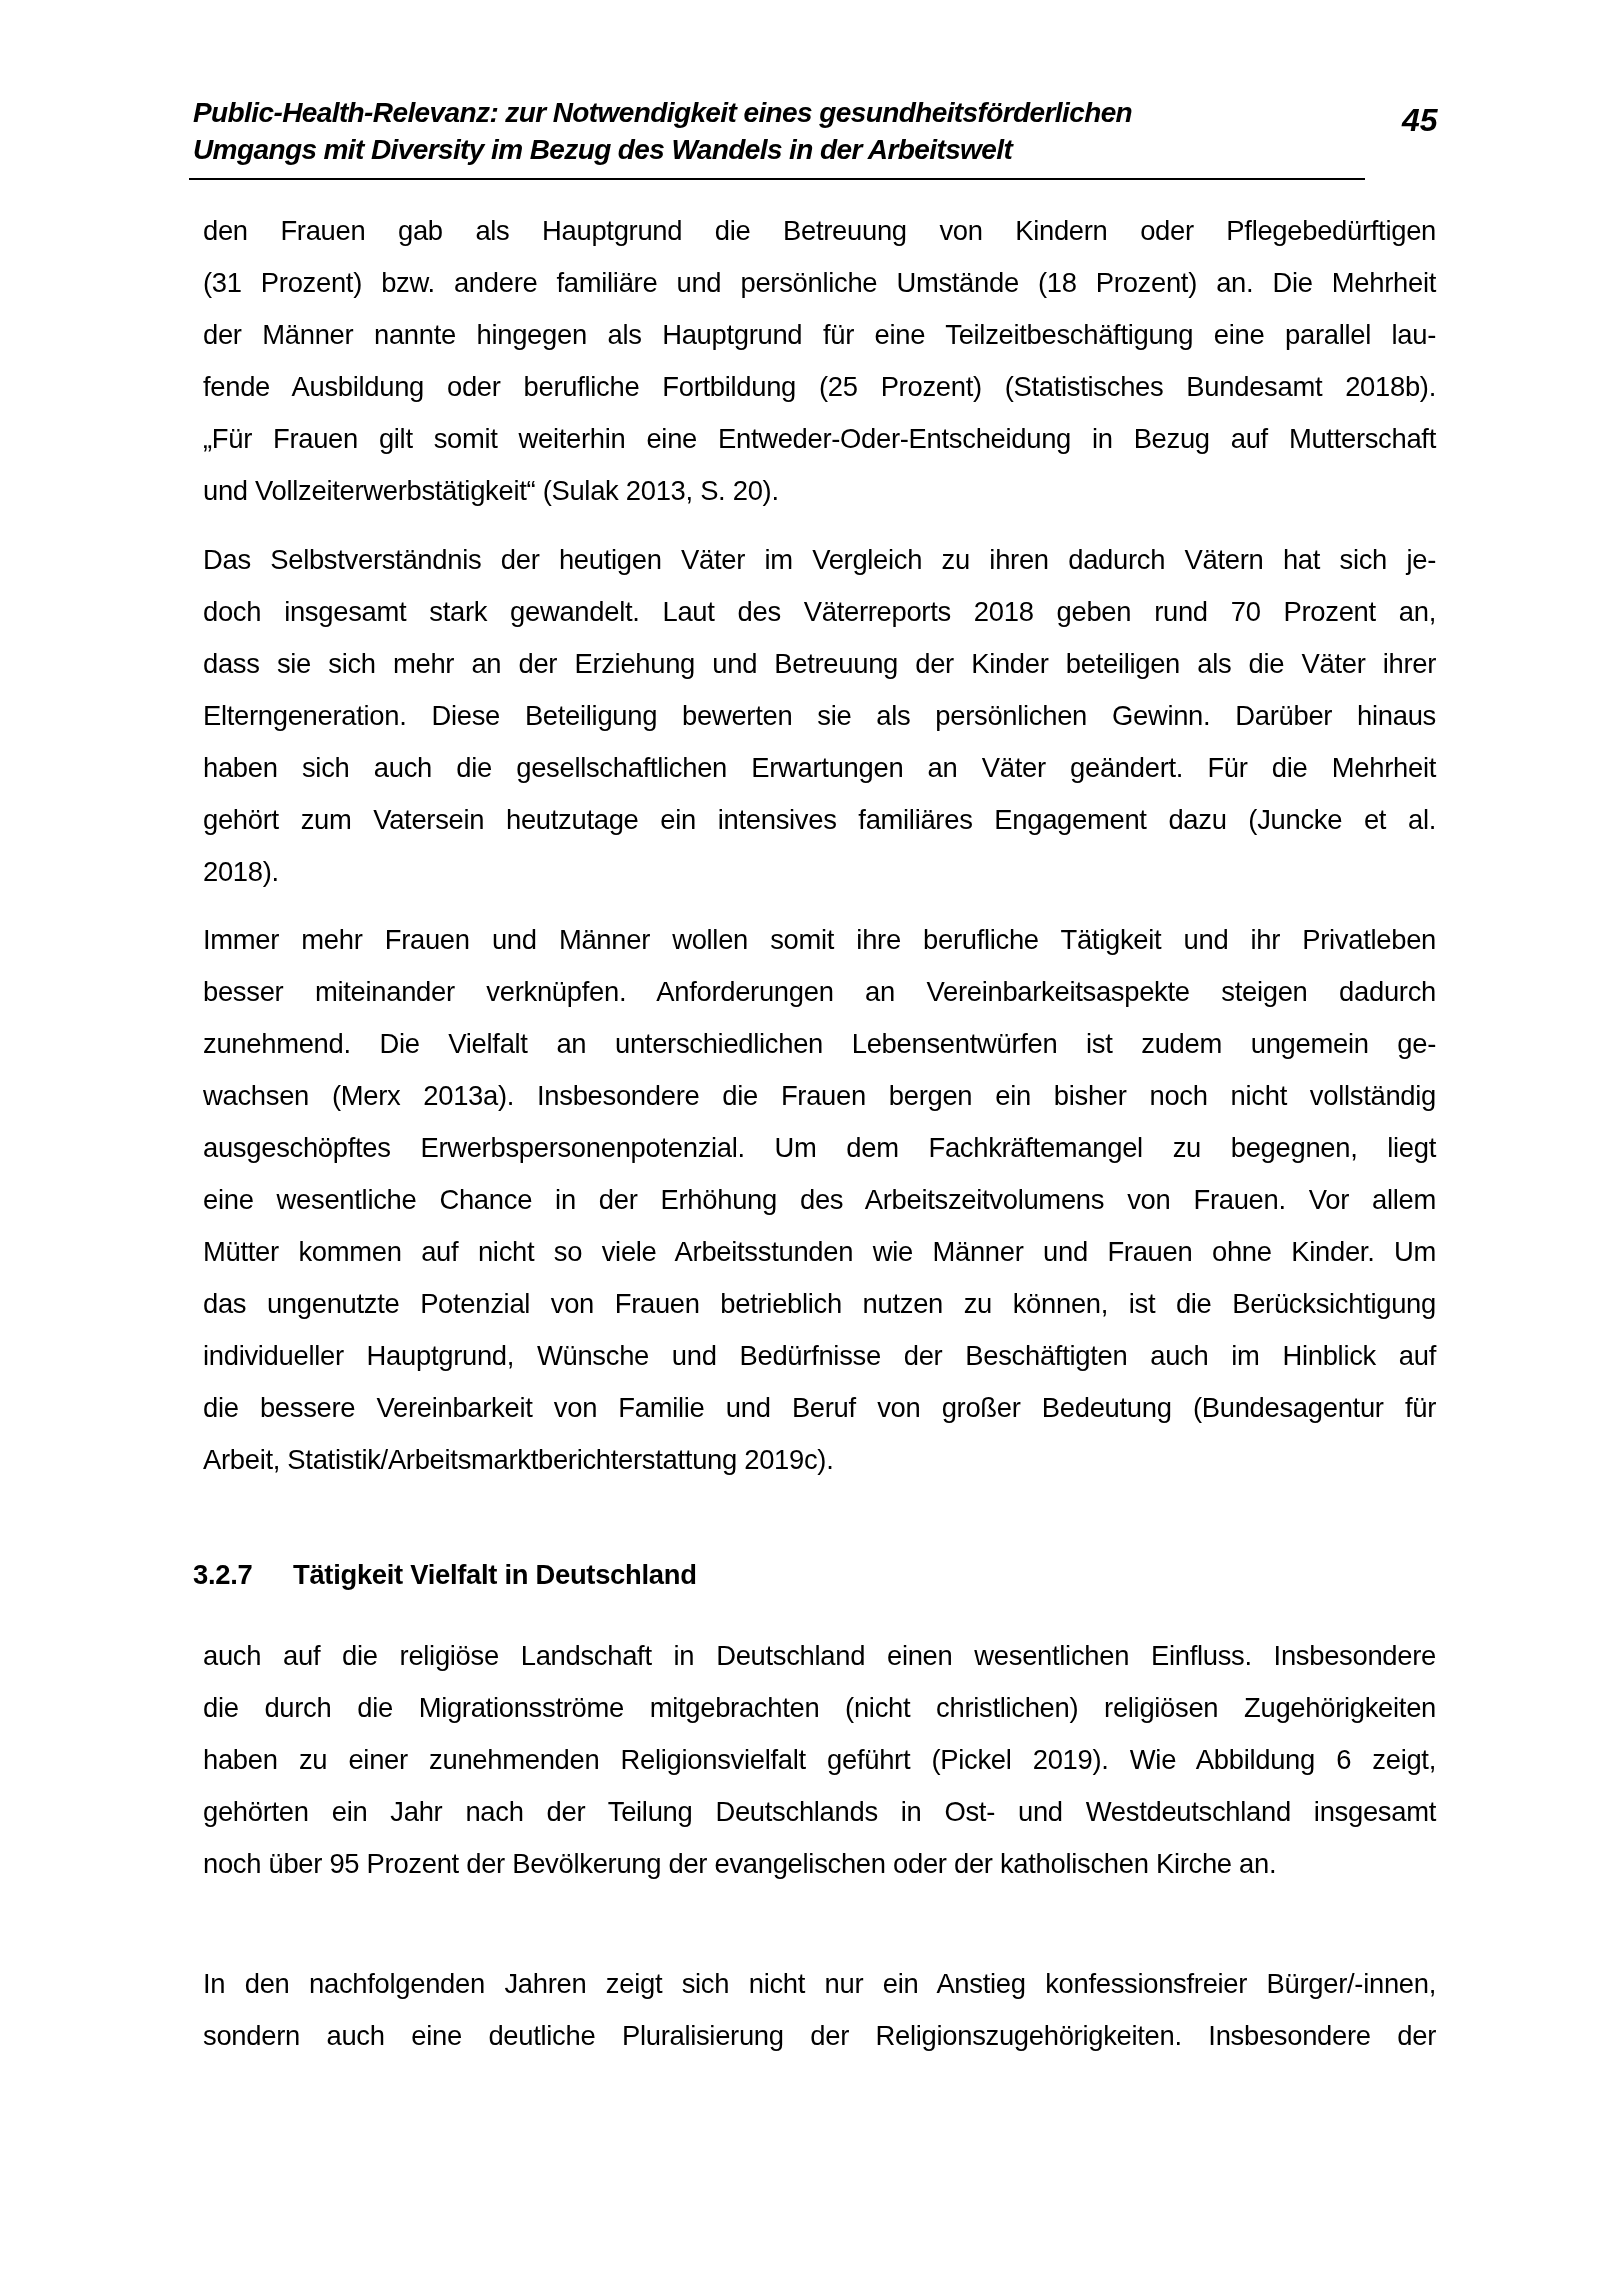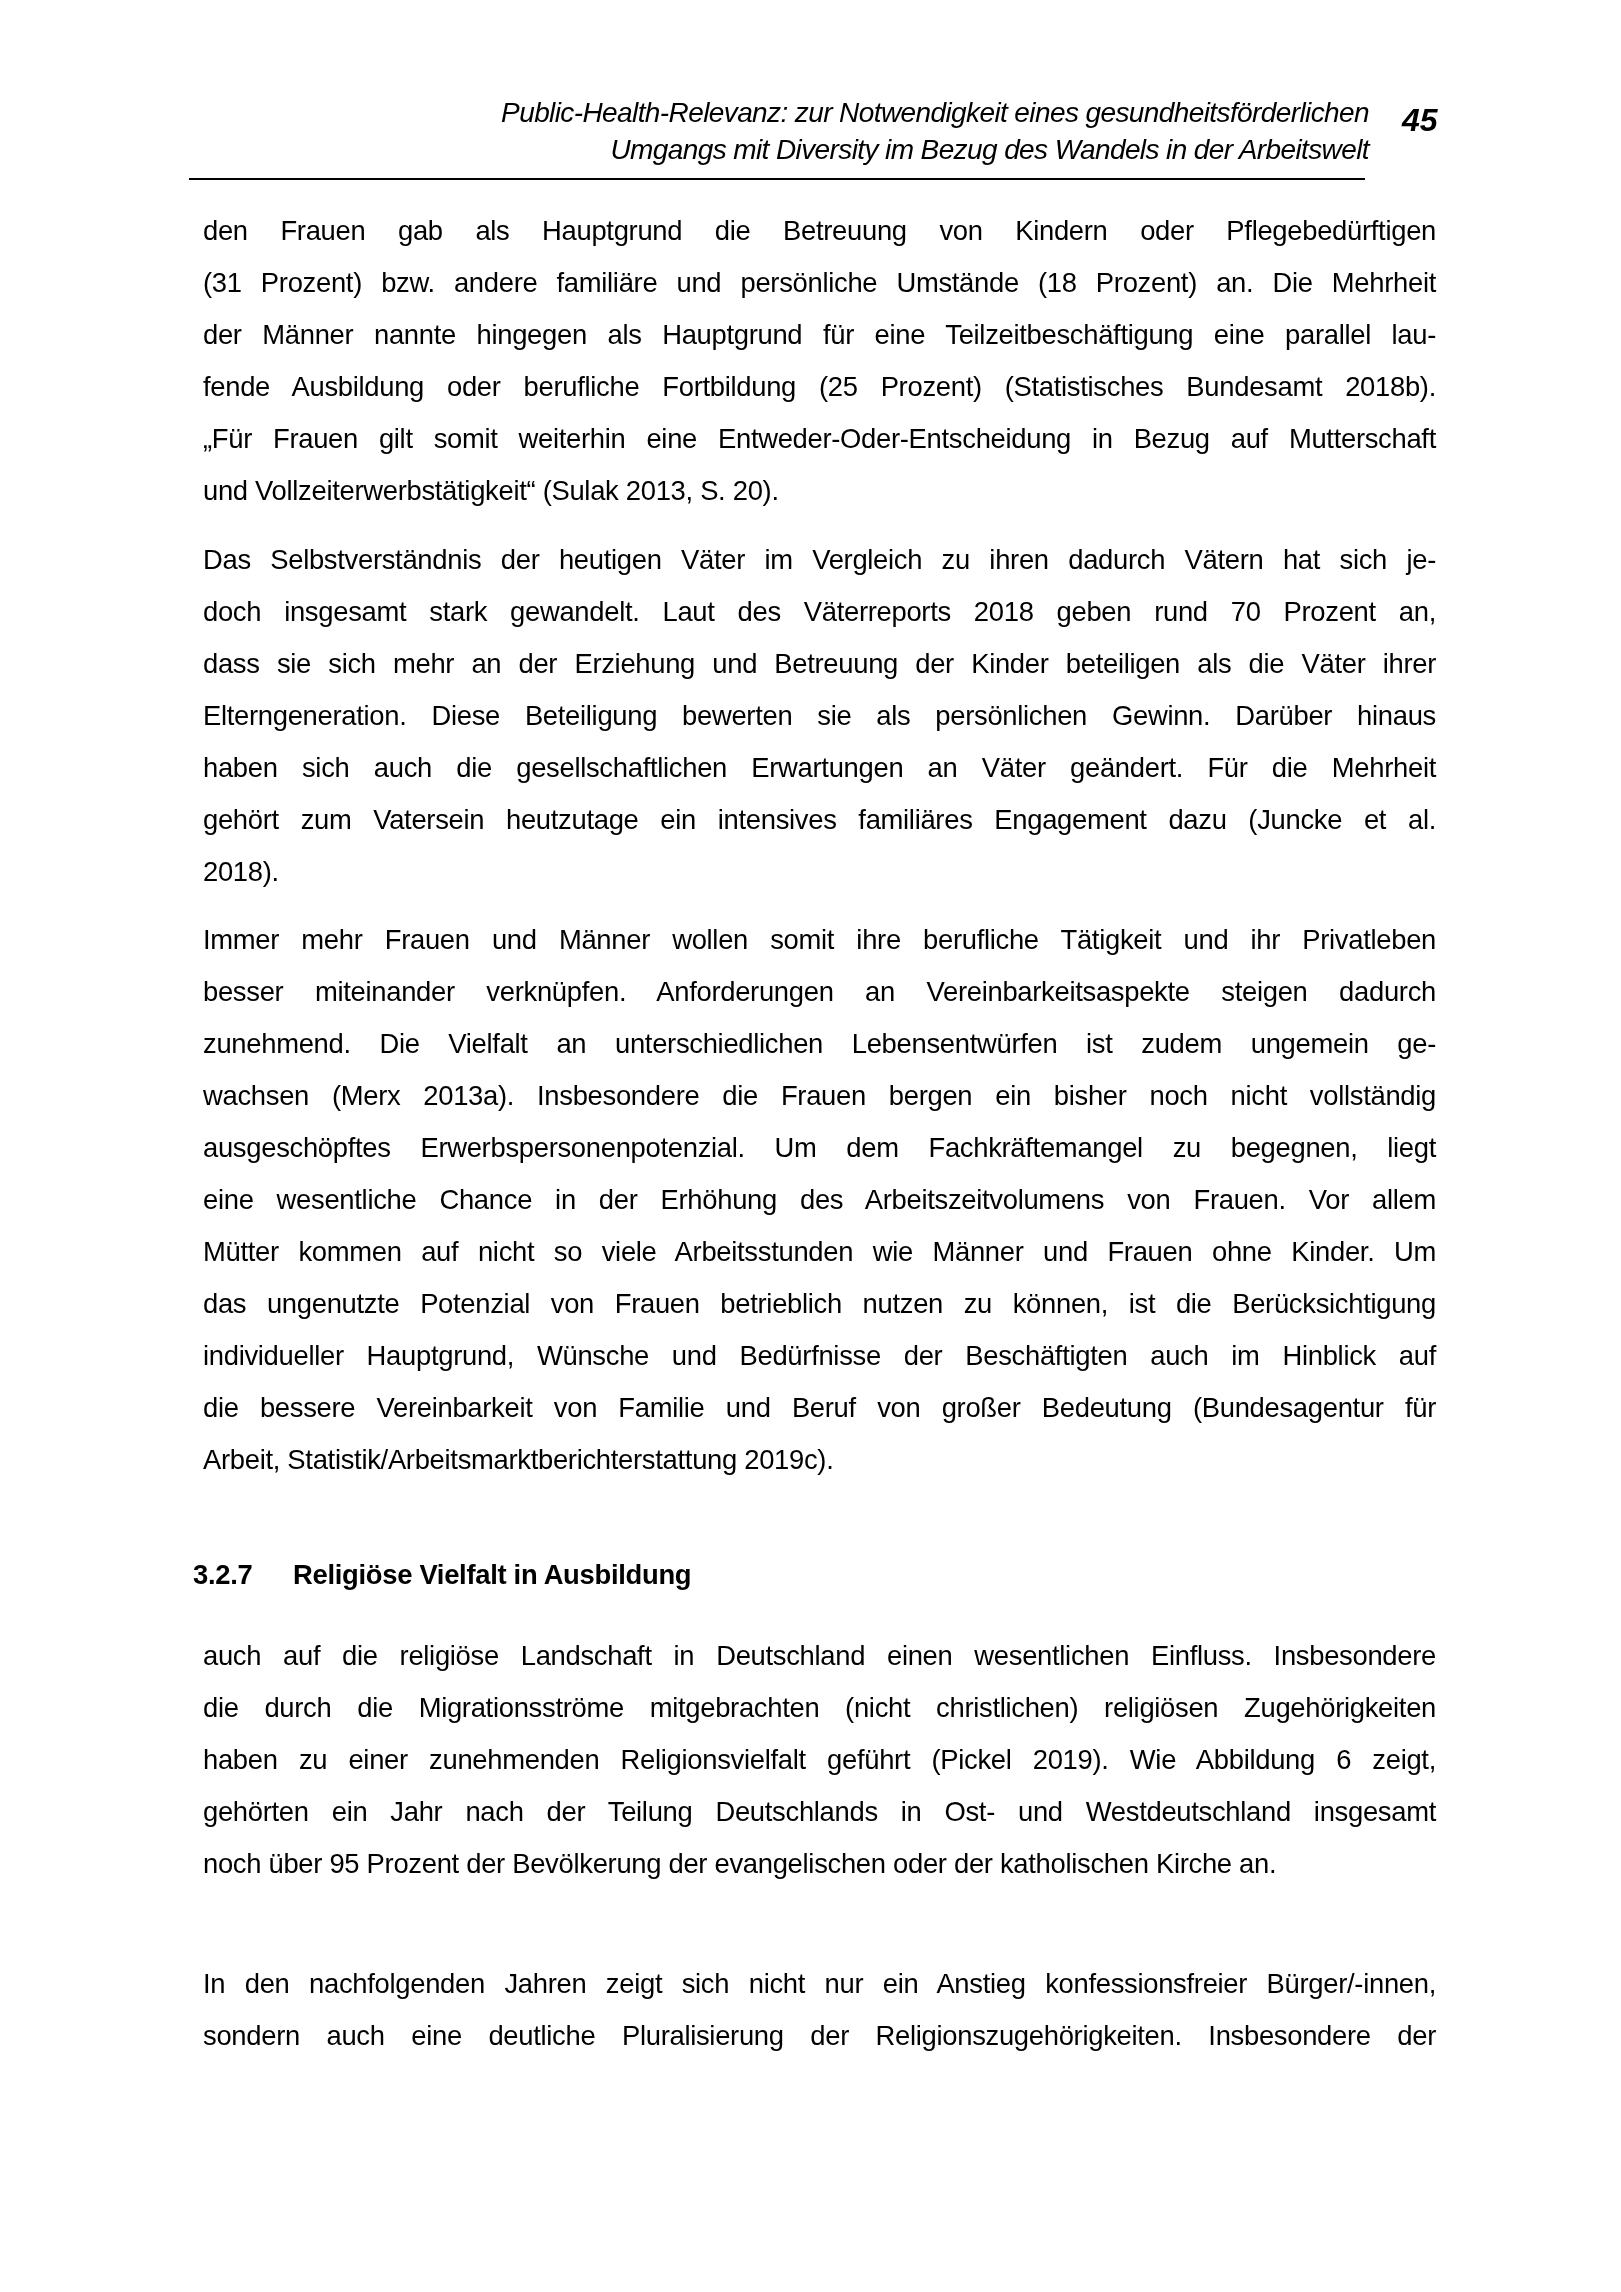--- a/index.html
+++ b/index.html
@@ -1,18 +1,18 @@
 <!DOCTYPE html>
 <html><head>
   <meta charset="utf-8">
   <style>
     html, body { margin: 0; padding: 0; background: #ffffff; }
     body { width: 1621px; height: 2293px; position: relative; overflow: hidden; color: #000; font-family: "Liberation Sans", sans-serif; }
     .header { position: absolute; left: 193px; top: 94px; width: 1176px; }
-    .header-title { font-style: italic; font-weight: normal; font-size: 28px; line-height: 37px; letter-spacing: -0.6px; text-align: right; }
+    .header-title { font-style: italic; font-weight: bold; font-size: 28px; line-height: 37px; letter-spacing: -0.6px; }
     .page-number { position: absolute; left: 1402px; top: 102px; font-style: italic; font-weight: bold; font-size: 32px; }
     .header-rule { position: absolute; left: 189px; top: 178px; width: 1176px; height: 0; border-top: 2px solid #000; }
     .body { position: absolute; left: 193px; width: 1243px; }
     .line { display: block; font-size: 27.4px; height: 52px; line-height: 52px; text-align: justify; text-align-last: justify; white-space: nowrap; letter-spacing: -0.3px; margin-left: 10px; }
     .line.last { text-align-last: left; }
     .heading { position: absolute; left: 193px; top: 1559px; font-weight: bold; font-size: 27.4px; letter-spacing: -0.3px; }
     .heading .num { display: inline-block; width: 100px; }
   </style>
 </head>
 <body>
@@ -54,21 +54,21 @@
     <span class="line">ausgeschöpftes Erwerbspersonenpotenzial. Um dem Fachkräftemangel zu begegnen, liegt</span>
     <span class="line">eine wesentliche Chance in der Erhöhung des Arbeitszeitvolumens von Frauen. Vor allem</span>
     <span class="line">Mütter kommen auf nicht so viele Arbeitsstunden wie Männer und Frauen ohne Kinder. Um</span>
     <span class="line">das ungenutzte Potenzial von Frauen betrieblich nutzen zu können, ist die Berücksichtigung</span>
     <span class="line">individueller Hauptgrund, Wünsche und Bedürfnisse der Beschäftigten auch im Hinblick auf</span>
     <span class="line">die bessere Vereinbarkeit von Familie und Beruf von großer Bedeutung (Bundesagentur für</span>
     <span class="line last">Arbeit, Statistik/Arbeitsmarktberichterstattung 2019c).</span>
   </div>
 
   <h3 class="heading" style="margin:0;">
-    <span class="num">3.2.7</span><span>Religiöse Vielfalt in Ausbildung</span>
+    <span class="num">3.2.7</span><span>Tätigkeit Vielfalt in Deutschland</span>
   </h3>
 
   <div class="body" style="top:1630px;">
     <span class="line">auch auf die religiöse Landschaft in Deutschland einen wesentlichen Einfluss. Insbesondere</span>
     <span class="line">die durch die Migrationsströme mitgebrachten (nicht christlichen) religiösen Zugehörigkeiten</span>
     <span class="line">haben zu einer zunehmenden Religionsvielfalt geführt (Pickel 2019). Wie Abbildung 6 zeigt,</span>
     <span class="line">gehörten ein Jahr nach der Teilung Deutschlands in Ost- und Westdeutschland insgesamt</span>
     <span class="line last">noch über 95 Prozent der Bevölkerung der evangelischen oder der katholischen Kirche an.</span>
   </div>
 

